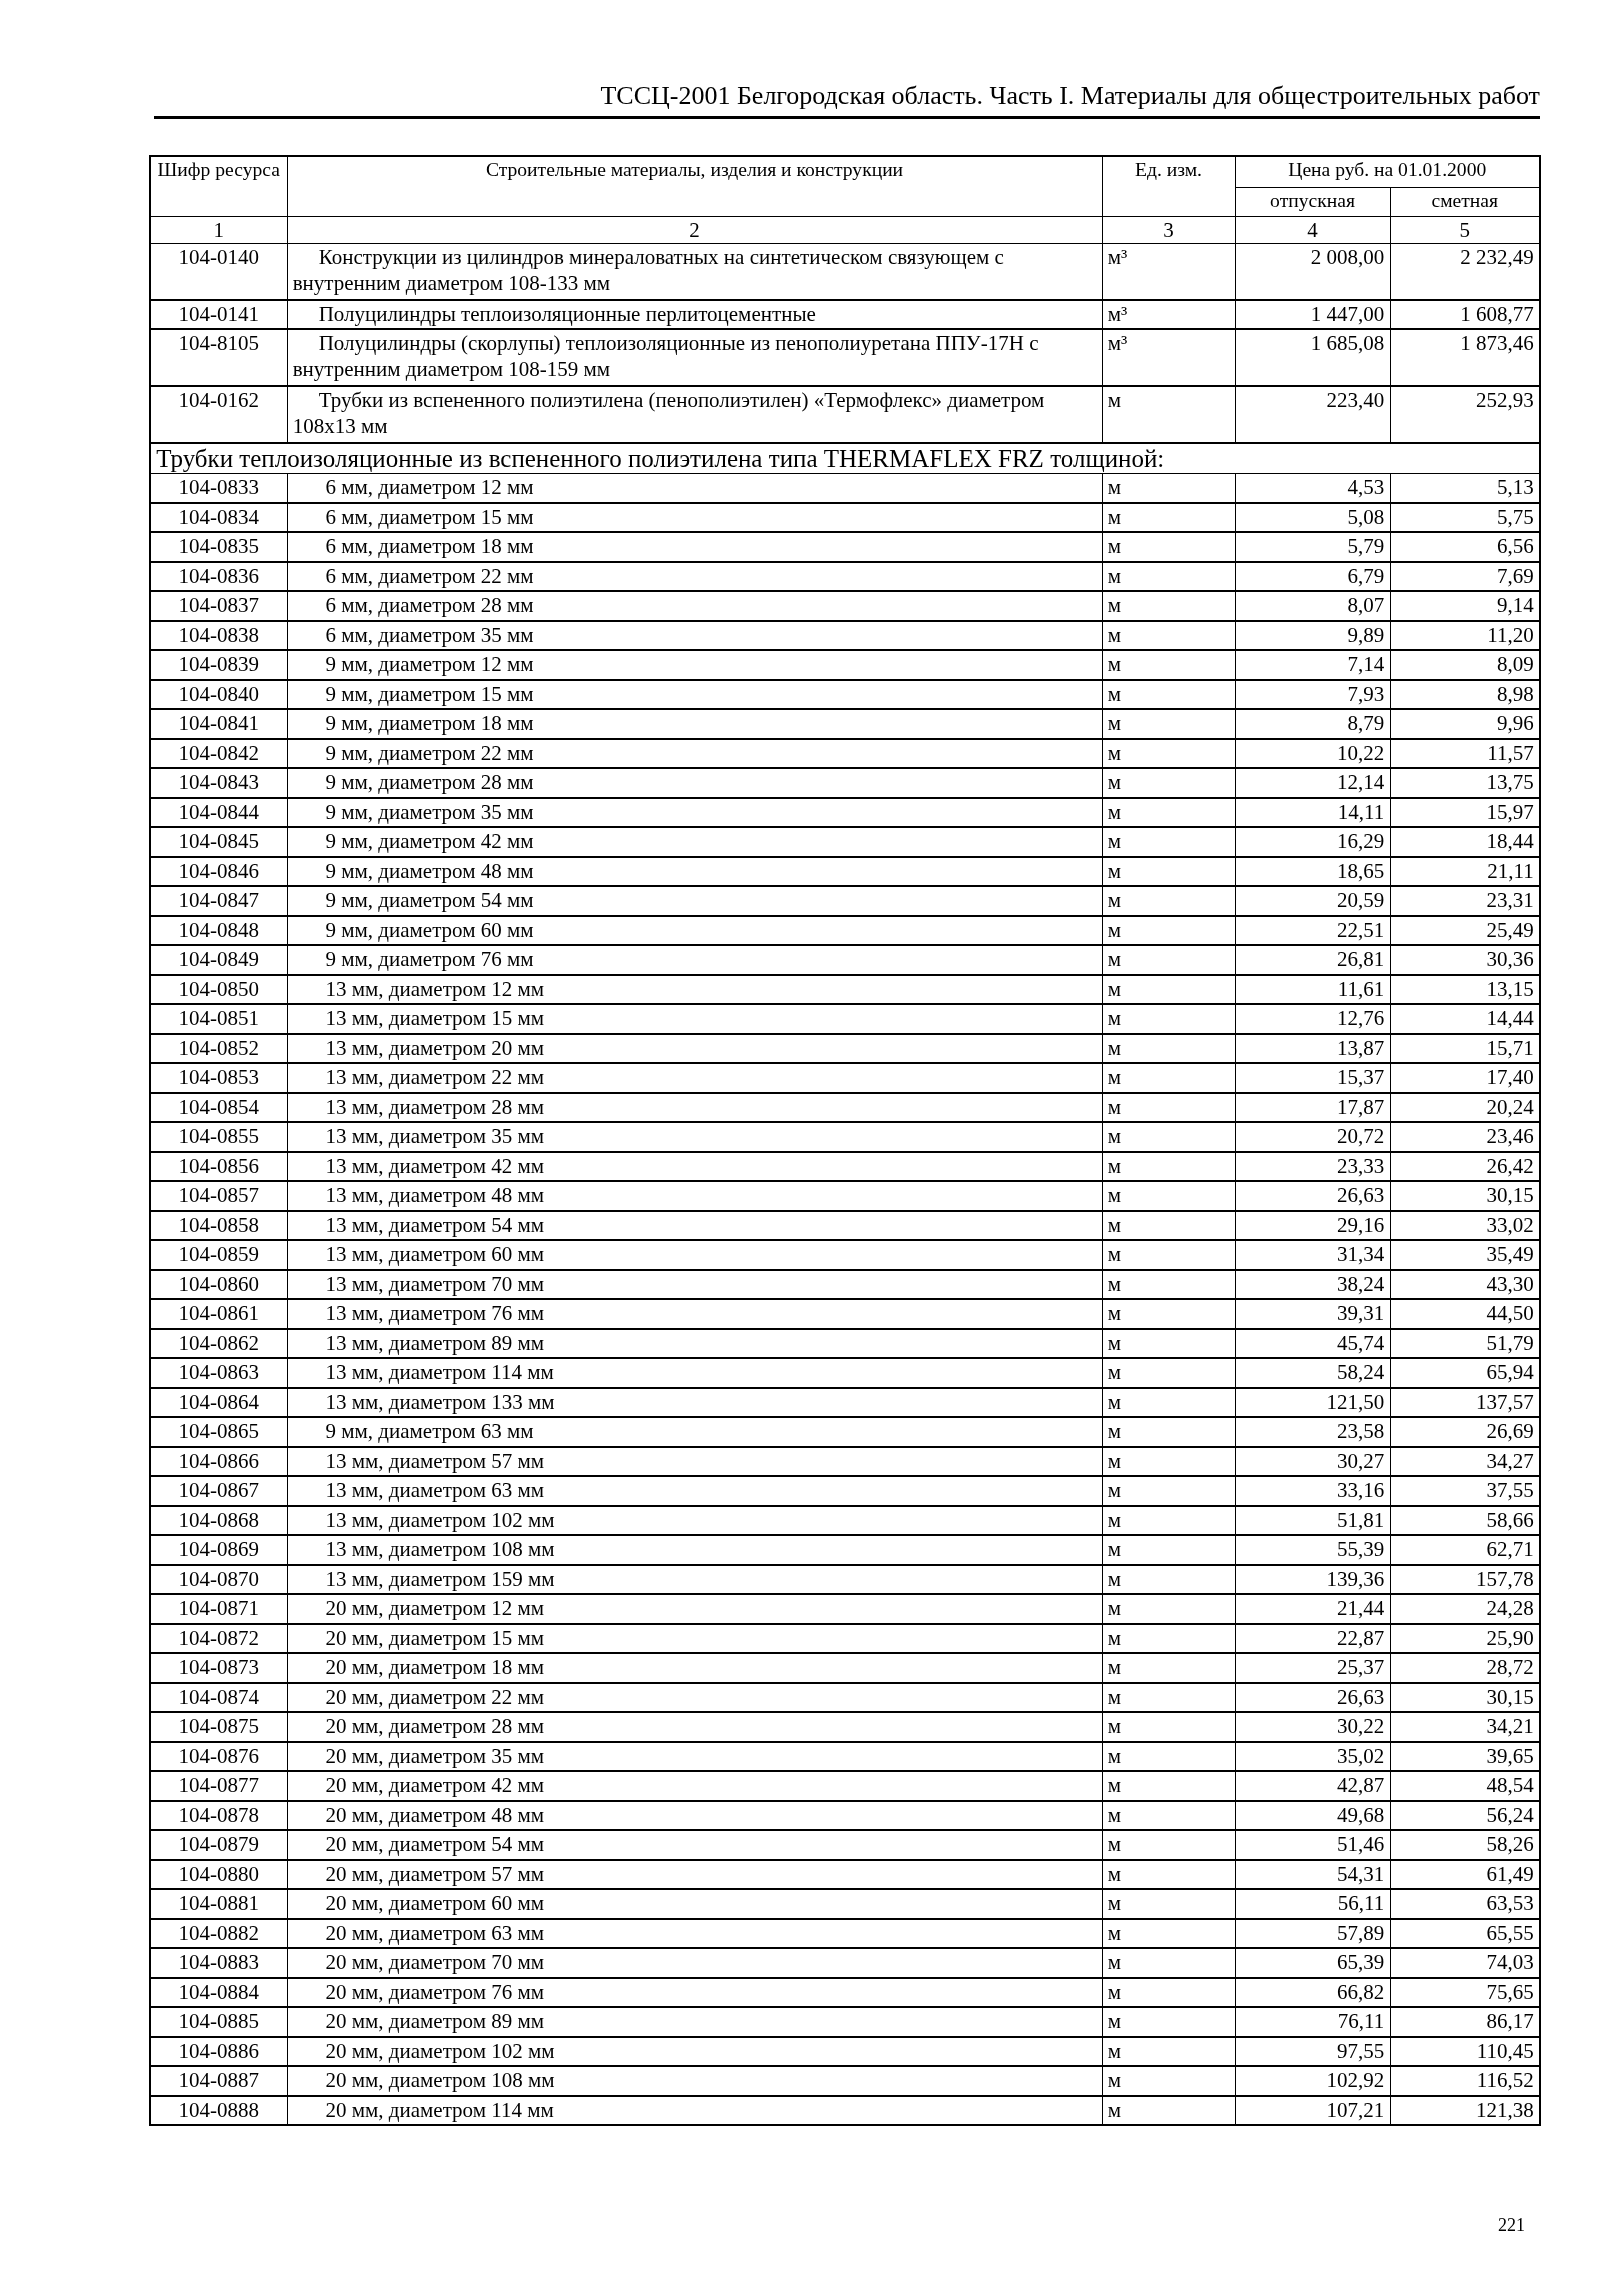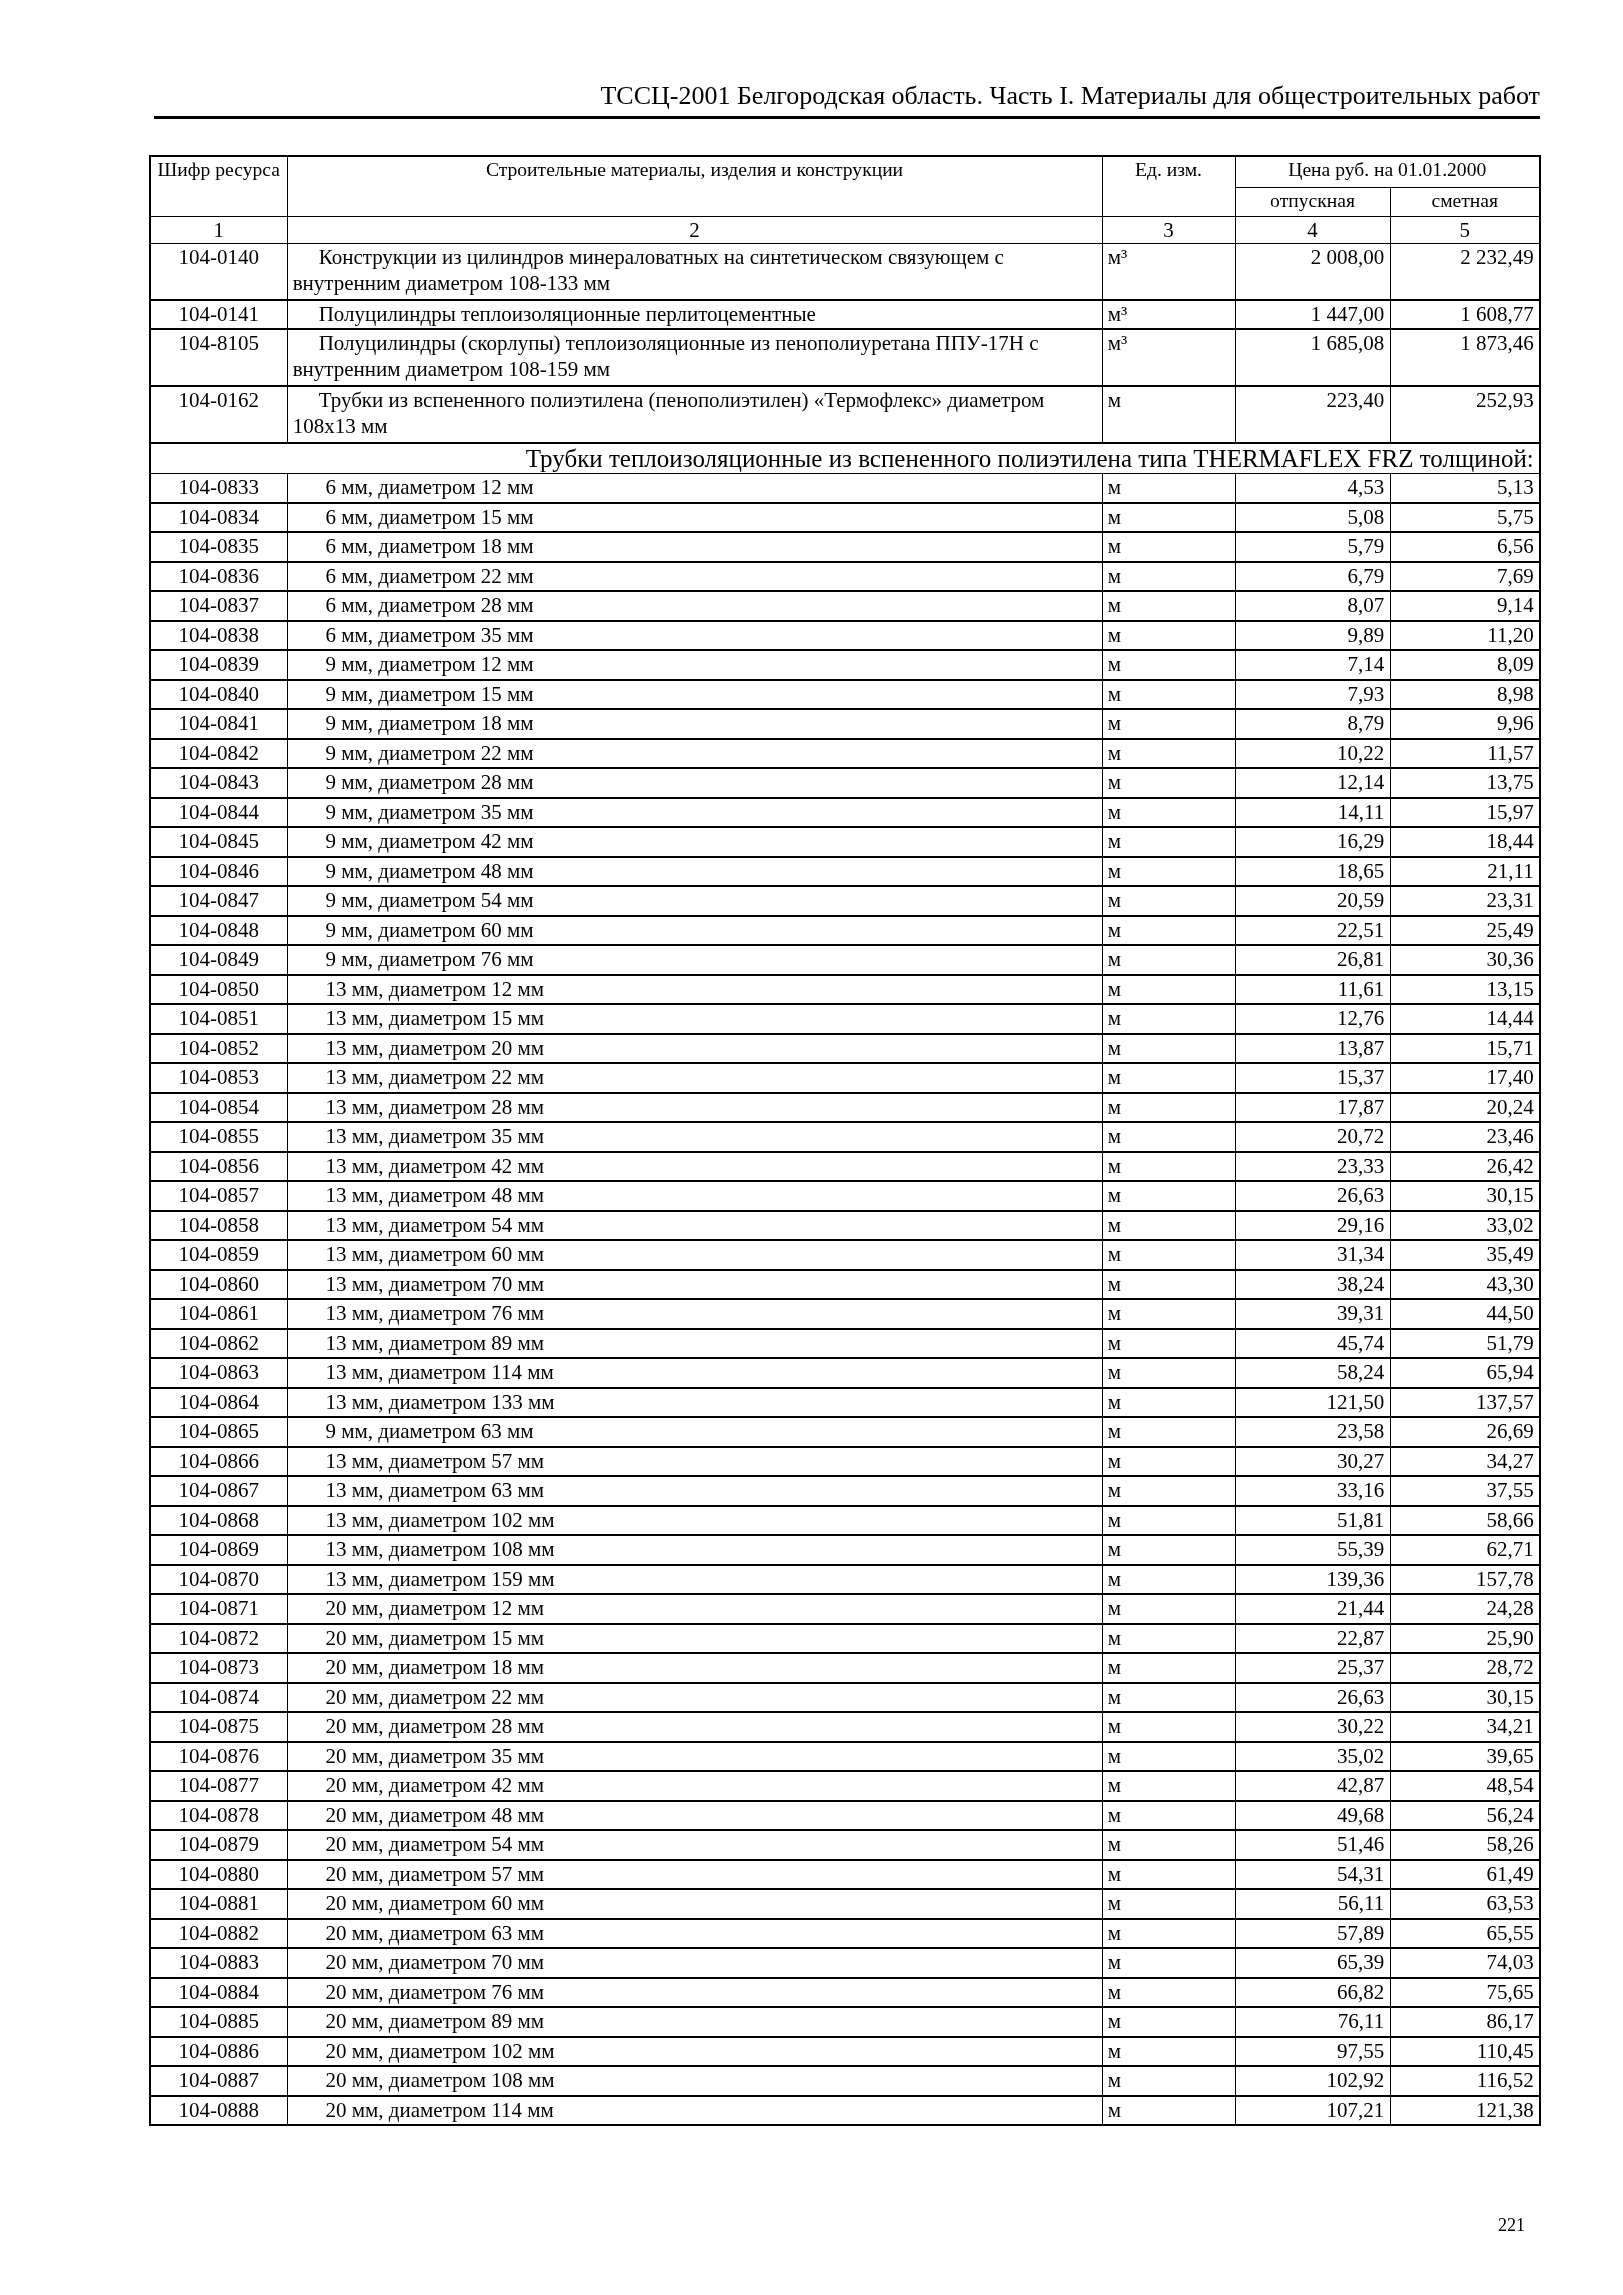--- a/index.html
+++ b/index.html
@@ -15,21 +15,21 @@
   .hdr-row2 th { height: 27.5px; }
   .num-row td { text-align: center; height: 26px; border-top: 2.6px solid #000; border-bottom: 2.6px solid #000; }
   .code { text-align: center; }
   .desc { text-align: left; }
   .desc.lead { text-indent: 26px; margin-left: 48px; }
   .desc.sub { padding-left: 38px; }
   .unit { text-align: left; }
   .price-cell { text-align: right; }
   tr.data td { height: 27.5px; border-bottom-width: 2px; }
   tr.multi td { height: 55px; }
-  tr.section td { text-align: right; font-size: 25px; line-height: 29px; height: 29px; }
+  tr.section td { text-align: left; font-size: 25px; line-height: 29px; height: 29px; }
   .page-number { position: absolute; left: 1498px; top: 2212px; font-size: 18px; line-height: 26px; }
 </style>
 </head>
 <body>
 
 <div class="running-header">ТССЦ-2001 Белгородская область. Часть I. Материалы для общестроительных работ</div>
 <div class="header-rule"></div>
 
 <table class="price">
   <colgroup>

